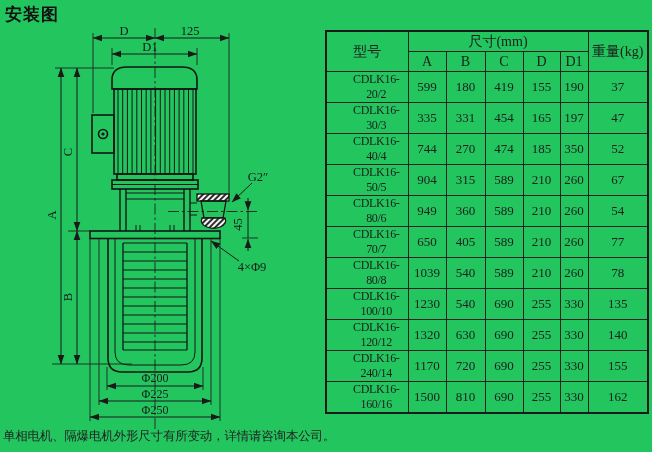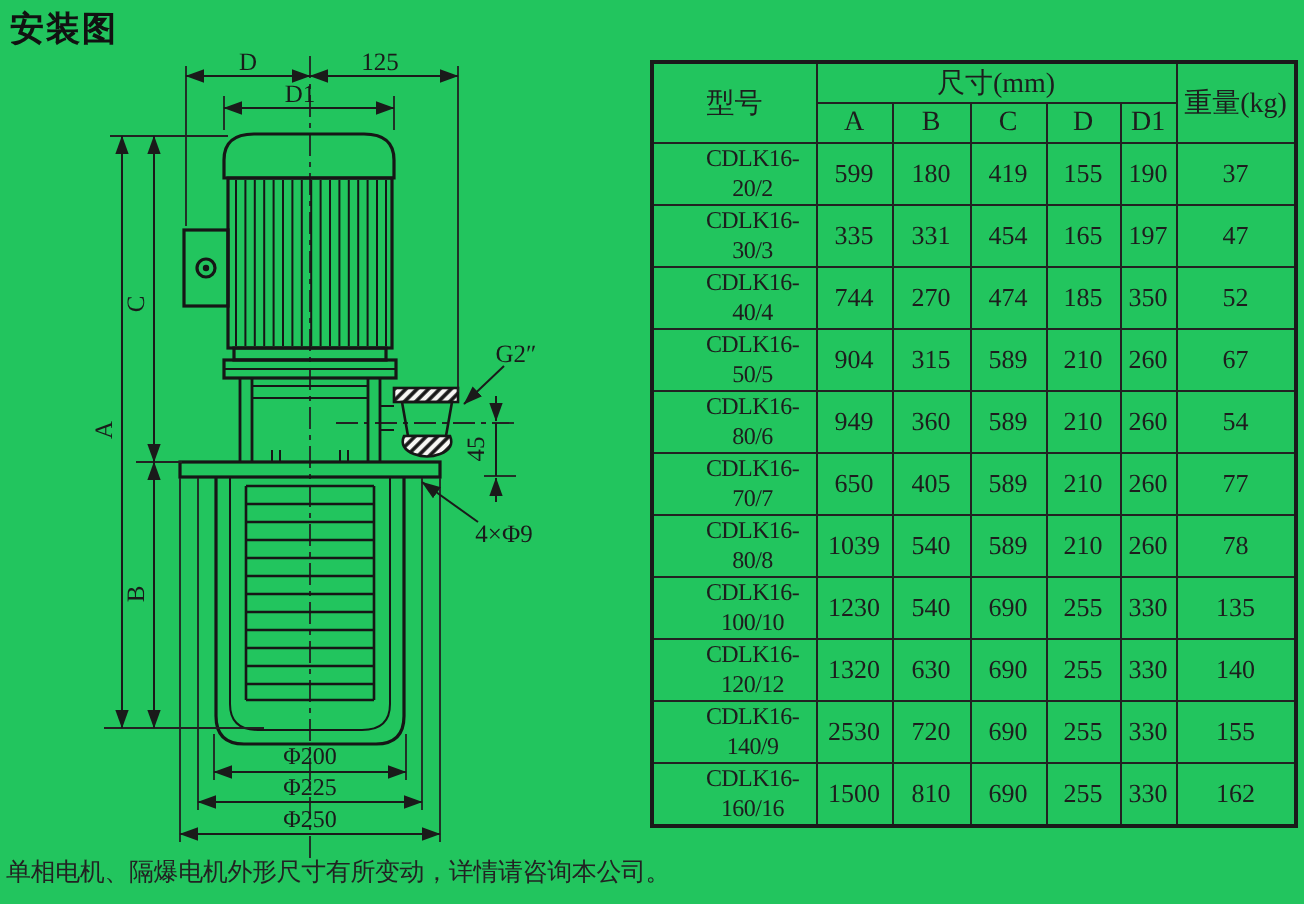--- a/index.html
+++ b/index.html
@@ -224,22 +224,22 @@
         <tr>
           <td class="model">CDLK16-120/12</td>
           <td>1320</td>
           <td>630</td>
           <td>690</td>
           <td>255</td>
           <td>330</td>
           <td>140</td>
         </tr>
         <tr>
-          <td class="model">CDLK16-140/9</td>
-          <td>2530</td>
+          <td class="model">CDLK16-240/14</td>
+          <td>1170</td>
           <td>720</td>
           <td>690</td>
           <td>255</td>
           <td>330</td>
           <td>155</td>
         </tr>
         <tr>
           <td class="model">CDLK16-160/16</td>
           <td>1500</td>
           <td>810</td>

